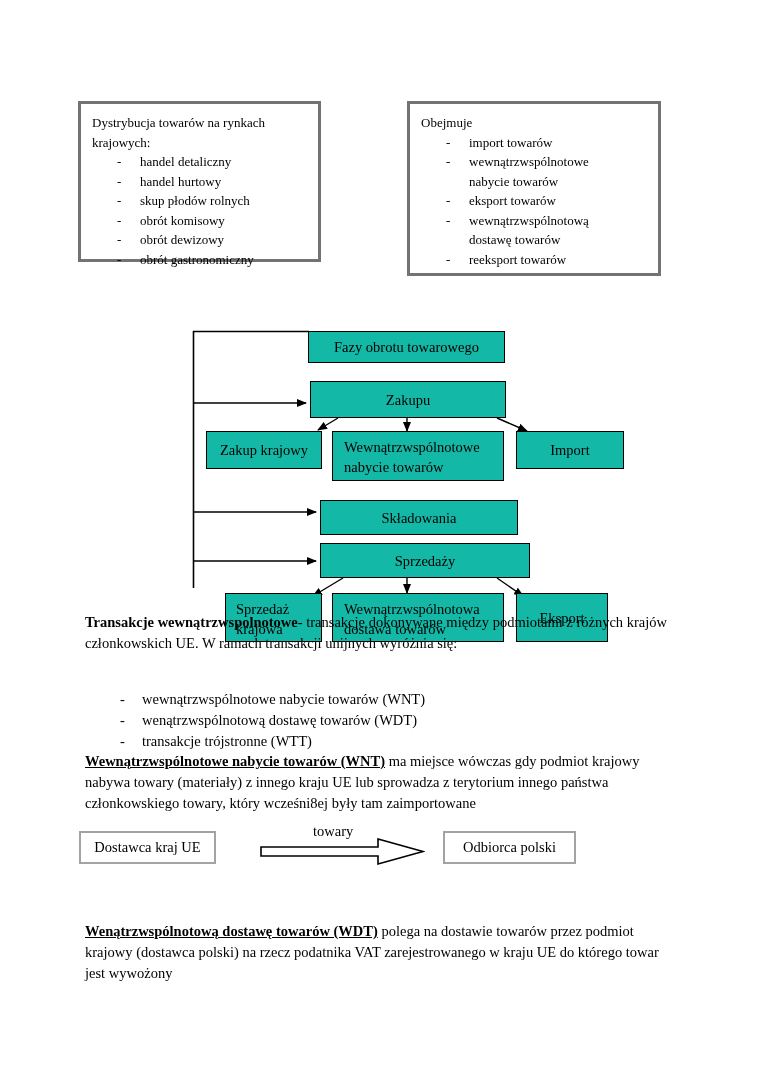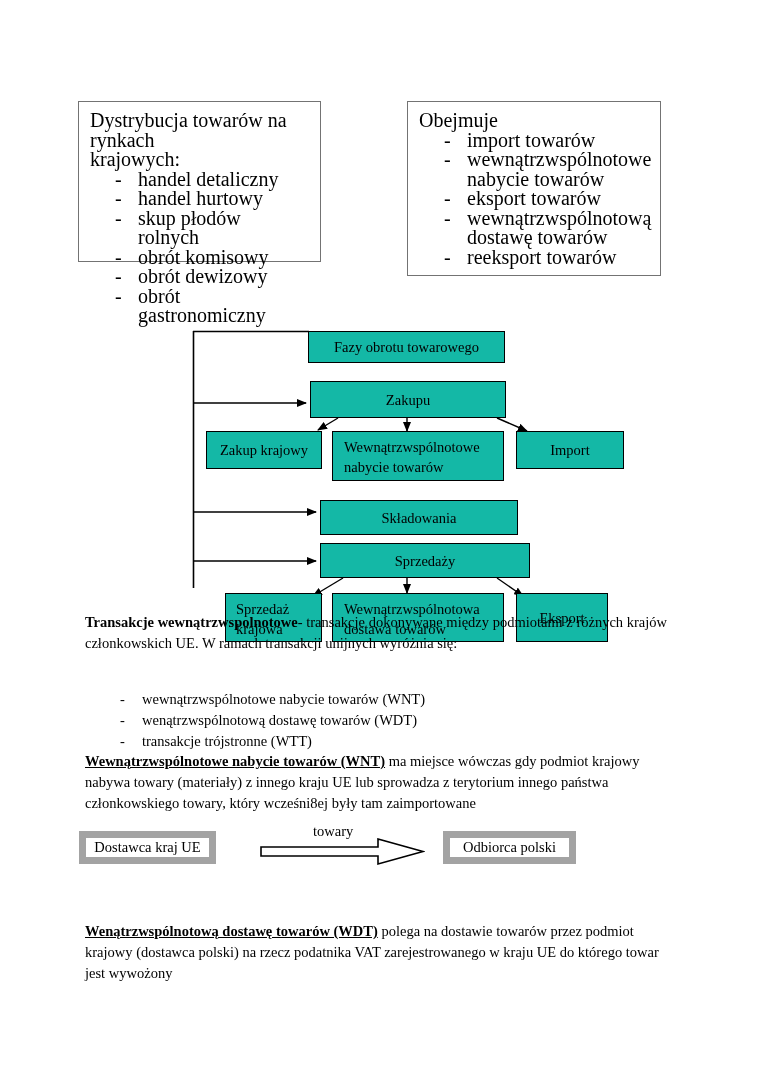--- a/index.html
+++ b/index.html
@@ -18,37 +18,37 @@
   .page {
     position: absolute;
     left: 0; top: 0;
     width: 760px;
     height: 1075px;
   }
 
   
   .box {
     position: absolute;
-    border: 7px solid #a3a3a3;
+    border: 2px solid #a3a3a3;
     box-sizing: border-box;
     background: #fff;
   }
   .box-text {
     font-size: 14.5px;
     line-height: 19px;
   }
 
   
   .topbox {
     position: absolute;
-    border: 1px solid #737373;
+    border: 3px solid #737373;
     box-sizing: border-box;
     background: #fff;
     padding: 9px 24px 8px 11px;
-    font-size: 20px;
+    font-size: 13px;
     line-height: 19.5px;
   }
   .topbox .head { white-space: pre-line; }
   .topbox ul {
     list-style: none;
     margin: 0;
     padding: 0;
   }
   .topbox li {
     position: relative;

